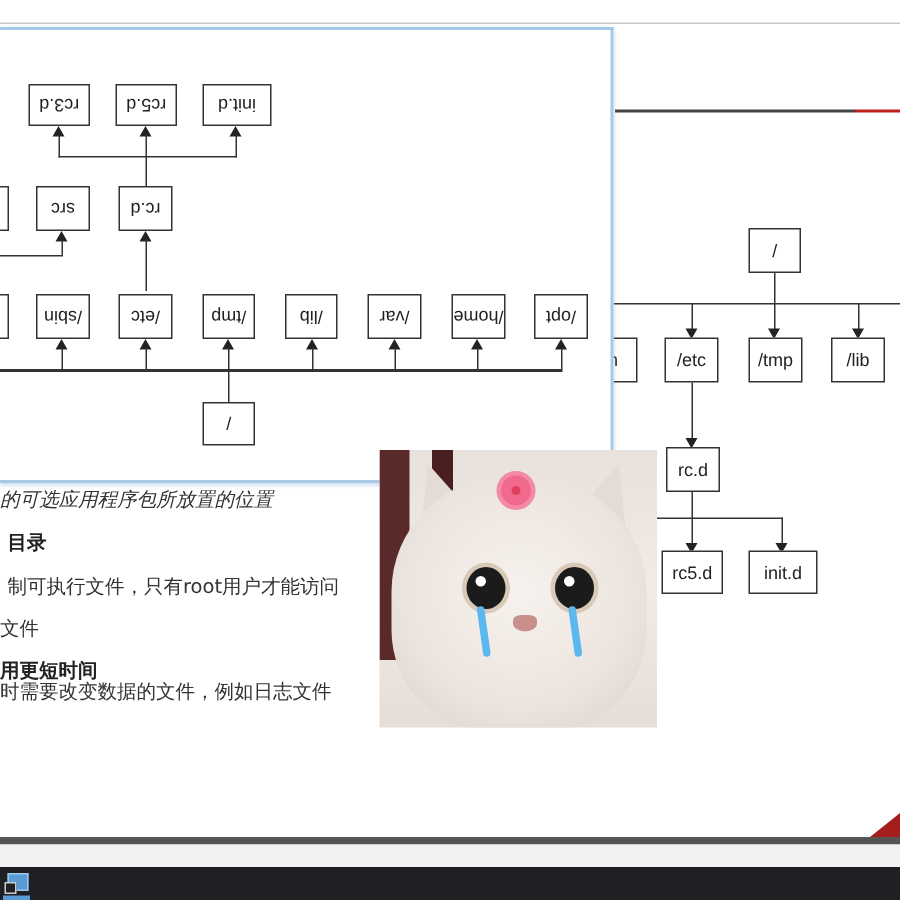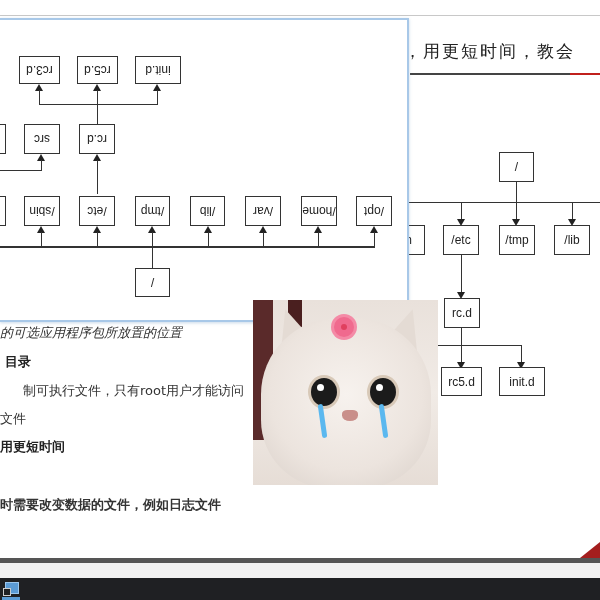--- a/index.html
+++ b/index.html
@@ -36,21 +36,20 @@
     .task-icon { position:absolute; left:5px; top:4px; width:12px; height:10px; background:#5b9bd5; border:1px solid #9cc7ee; }
     .task-icon::after { content:""; position:absolute; left:-3px; top:5px; width:6px; height:6px; border:1px solid #ccc; background:#1f2023; }
     .task-underline { position:absolute; left:2px; top:597px; width:18px; height:3px; background:#5b9bd5; }
     .corner-tri { position:absolute; left:580px; top:542px; width:0; height:0; border-left:20px solid transparent; border-bottom:16px solid #a41e1e; }
   </style>
 </head>
 <body>
 
 <div class="slide">
   <div class="topline"></div>
-  <div class="title">，用更短时间，教会</div>
   <div class="title-rule"></div>
   <div class="title-rule-red"></div>
 
   <div class="box" style="left:499px;top:152px;width:35px;height:30px;">/</div>
   <div class="line" style="left:516px;top:182px;width:1px;height:20px;"></div>
   <div class="line" style="left:409px;top:202px;width:191px;height:1px;"></div>
   <div class="line" style="left:461px;top:202px;width:1px;height:18px;"></div>
   <div class="arrow-down" style="left:457px;top:219px;"></div>
   <div class="line" style="left:516px;top:202px;width:1px;height:18px;"></div>
   <div class="arrow-down" style="left:512px;top:219px;"></div>
@@ -68,24 +67,24 @@
   <div class="line" style="left:461px;top:328px;width:1px;height:36px;"></div>
   <div class="line" style="left:438px;top:345px;width:84px;height:1px;"></div>
   <div class="line" style="left:521px;top:345px;width:1px;height:19px;"></div>
   <div class="arrow-down" style="left:457px;top:362px;"></div>
   <div class="arrow-down" style="left:517px;top:362px;"></div>
   <div class="box" style="left:441px;top:367px;width:41px;height:29px;">rc5.d</div>
   <div class="box" style="left:499px;top:367px;width:46px;height:29px;">init.d</div>
 
   <div class="text-line" style="top:324px;font-style:italic;">的可选应用程序包所放置的位置</div>
   <div class="text-line bold" style="top:353px;left:5px;">目录</div>
-  <div class="text-line" style="top:382px;left:23px;">制可执行文件，只有root用户才能访问</div>
+  <div class="text-line" style="top:382px;left:5px;">制可执行文件，只有root用户才能访问</div>
   <div class="text-line" style="top:410px;">文件</div>
   <div class="text-line bold" style="top:438px;">用更短时间</div>
-  <div class="text-line" style="top:496px;font-weight:bold;">时需要改变数据的文件，例如日志文件</div>
+  <div class="text-line" style="top:452px;">时需要改变数据的文件，例如日志文件</div>
 
   <div class="corner-tri"></div>
 </div>
 
 <div class="popup">
   <div class="flip">
     <div class="box" style="left:19px;top:36px;width:41px;height:28px;">rc3.d</div>
     <div class="box" style="left:77px;top:36px;width:41px;height:28px;">rc5.d</div>
     <div class="box" style="left:135px;top:36px;width:46px;height:28px;">init.d</div>
     <div class="arrow-up" style="left:35px;top:64px;"></div>

